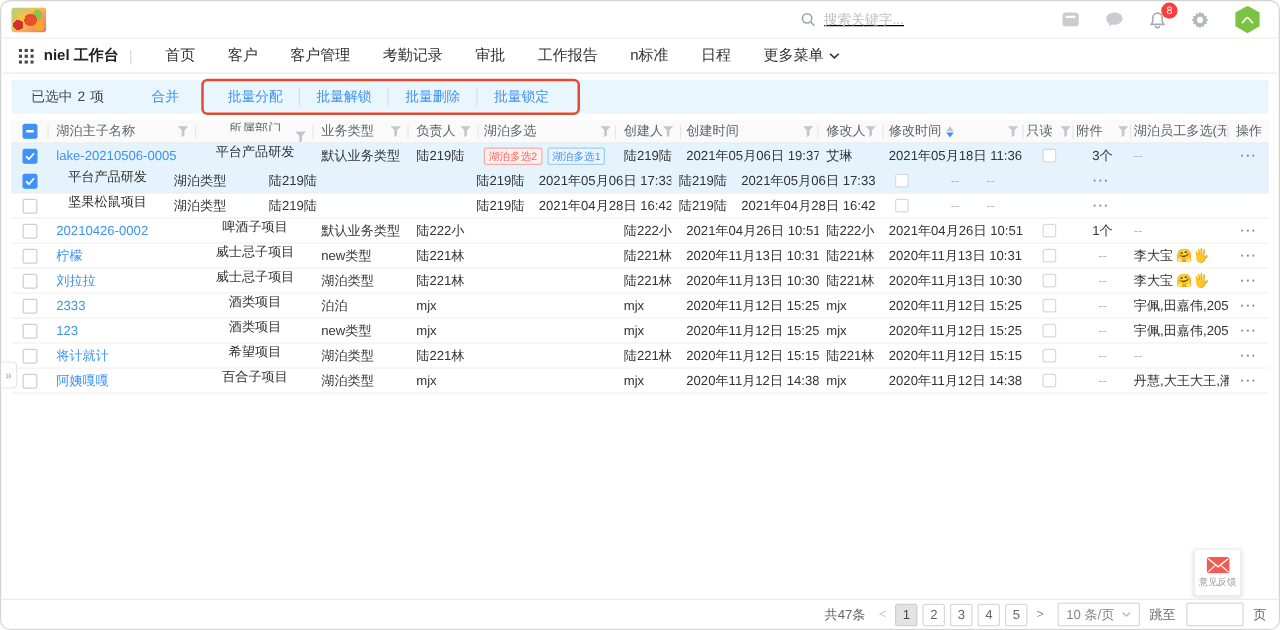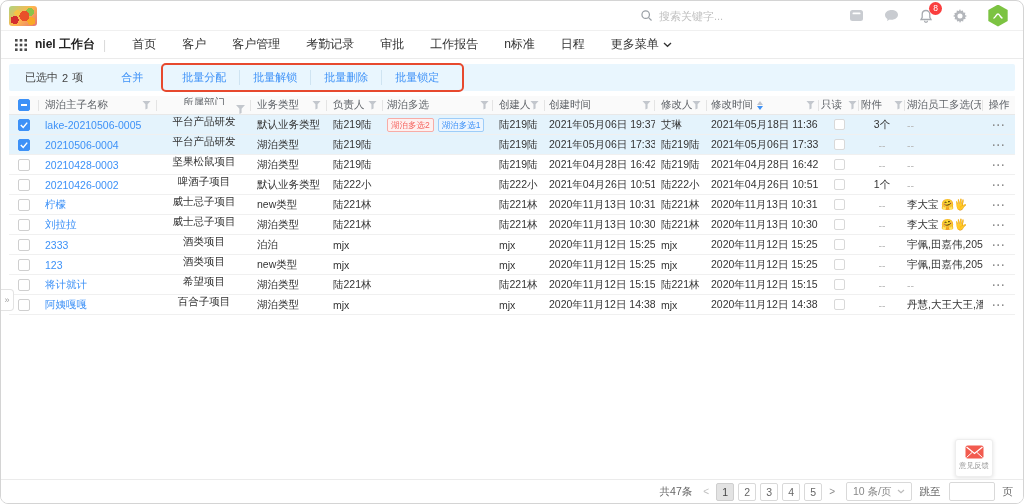--- a/index.html
+++ b/index.html
@@ -12,21 +12,21 @@
   .topbar{ height:30px; display:flex; align-items:center; padding:0 14px 0 8px; border-bottom:1px solid #f0f0f0;}
   .logo{ width:28px; height:20px; border-radius:3px;
     background:
       radial-gradient(circle at 30% 35%, #f6c445 0 3px, transparent 3px),
       radial-gradient(circle at 55% 50%, #e8502a 0 5px, transparent 5px),
       radial-gradient(circle at 75% 30%, #8bc34a 0 4px, transparent 4px),
       radial-gradient(circle at 20% 70%, #d32f2f 0 4px, transparent 4px),
       radial-gradient(circle at 80% 75%, #f9a825 0 4px, transparent 4px),
       linear-gradient(135deg,#aed581,#ffb74d 50%,#e57373);
   }
-  .search{ margin-left:auto; display:flex; align-items:center; gap:6px;}
+  .search{ margin-left:auto; display:flex; align-items:center; gap:6px;text-decoration:underline;}
   .search input{ border:none; outline:none; font-size:11px; width:110px; color:#333; background:transparent;}
   .search input::placeholder{ color:#bfbfbf; }
   .top-icons{ display:flex; align-items:center; gap:20px; margin-left:80px;}
   .icon-wrap{ position:relative; display:flex; align-items:center; }
   .badge{ position:absolute; top:-7px; right:-9px; min-width:13px; height:13px; padding:0 3px;
     background:var(--badge,#fa3e3e); color:#fff; font-size:8.5px; line-height:13px; text-align:center; border-radius:7px;}
   .avatar{ width:22px; height:22px; background:var(--avatar,#7cc342);
     clip-path:polygon(50% 0,94% 25%,94% 75%,50% 100%,6% 75%,6% 25%);
     display:flex; align-items:center; justify-content:center;}
   
@@ -313,46 +313,40 @@
           </div>
         </div>
         <div class="tr selected">
           <div class="td col-sel">
             <span class="cb checked">
               <svg viewBox="0 0 10 10" width="8" height="8">
                 <polyline points="1,5 4,8 9,2" fill="none" stroke="#fff" stroke-width="1.8"></polyline>
               </svg>
             </span>
           </div>
-          <div class="td col-name">
-            <span class="link">20210506-0004</span>
-          </div>
           <div class="td col-dept">平台产品研发</div>
           <div class="td col-type">湖泊类型</div>
           <div class="td col-owner">陆219陆</div>
           <div class="td col-multi"></div>
           <div class="td col-creator">陆219陆</div>
           <div class="td col-created">2021年05月06日 17:33</div>
           <div class="td col-modifier">陆219陆</div>
           <div class="td col-modified">2021年05月06日 17:33</div>
           <div class="td col-readonly">
             <span class="cb empty small"></span>
           </div>
           <div class="td col-attach muted">--</div>
           <div class="td col-emp muted">--</div>
           <div class="td col-ops">
             <span class="more">···</span>
           </div>
         </div>
         <div class="tr">
           <div class="td col-sel">
             <span class="cb empty"></span>
-          </div>
-          <div class="td col-name">
-            <span class="link">20210428-0003</span>
           </div>
           <div class="td col-dept">坚果松鼠项目</div>
           <div class="td col-type">湖泊类型</div>
           <div class="td col-owner">陆219陆</div>
           <div class="td col-multi"></div>
           <div class="td col-creator">陆219陆</div>
           <div class="td col-created">2021年04月28日 16:42</div>
           <div class="td col-modifier">陆219陆</div>
           <div class="td col-modified">2021年04月28日 16:42</div>
           <div class="td col-readonly">

